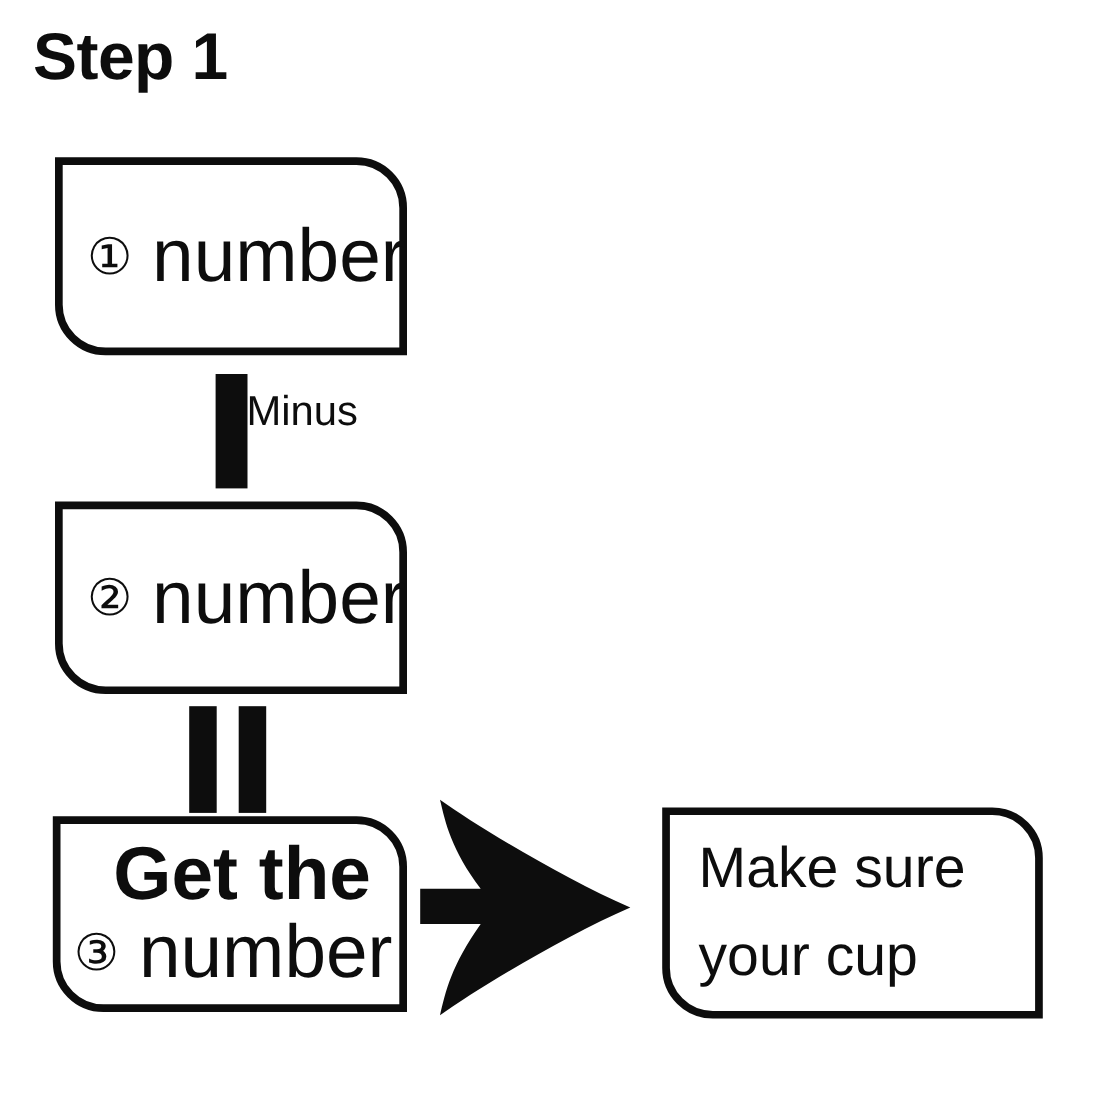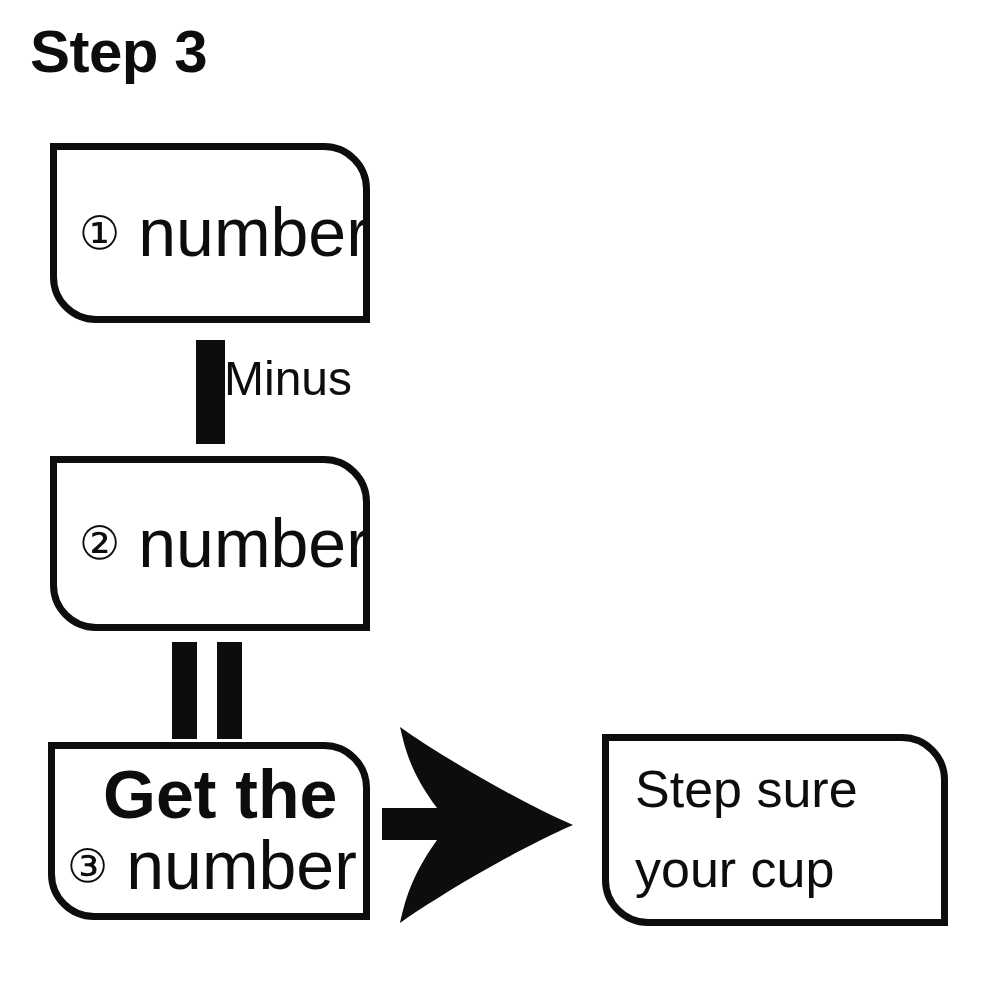--- a/index.html
+++ b/index.html
@@ -111,42 +111,42 @@
     background: #0d0d0d;
   }
   #minus-bar   { left: 196px; top: 340px; width: 29px;  height: 104px; }
   #equals-bar-1{ left: 172px; top: 642px; width: 25px;  height: 97px;  }
   #equals-bar-2{ left: 217px; top: 642px; width: 25px;  height: 97px;  }
 
   .connector-label {
     position: absolute;
     left: 224px;
     top: 355px;
-    font-size: 48px;
+    font-size: 38px;
     line-height: 1;
     color: #0d0d0d;
     white-space: nowrap;
   }
 
   
   #arrow-svg {
     position: absolute;
     left: 375px;
     top: 730px;
     width: 210px;
     height: 195px;
     overflow: visible;
   }
 </style>
 </head>
 <body>
 
 <div id="canvas">
 
-  <div class="step-title">Step 3</div>
+  <div class="step-title">Step 1</div>
 
   <div class="note-box" id="box-one">
     <div class="note-inner">
       <div class="row-line">
         <span class="circled-num">①</span>
         <span class="box-text">number</span>
       </div>
     </div>
   </div>
 
@@ -181,21 +181,21 @@
     <path d="M 7,78 L 7,110 L 62,110
              C 35,148 30,172 25,193
              C 60,168 140,120 198,95
              C 140,70 60,22 25,-3
              C 30,18 35,42 62,78 Z" fill="#0d0d0d"></path>
   </svg>
 
   <div class="note-box" id="box-right">
     <div class="note-inner">
       <div class="row-line">
-        <span class="box-text">Step sure</span>
+        <span class="box-text">Make sure</span>
       </div>
       <div class="row-line">
         <span class="box-text">your cup</span>
       </div>
     </div>
   </div>
 
 </div>
 
 </body></html>

